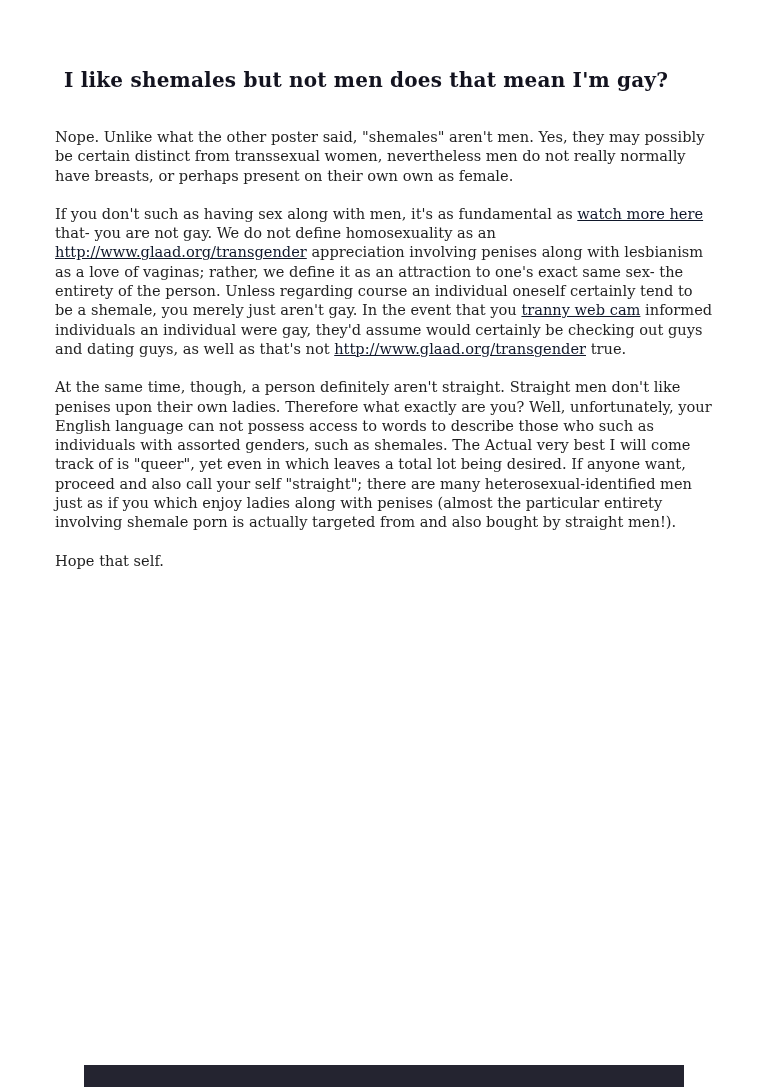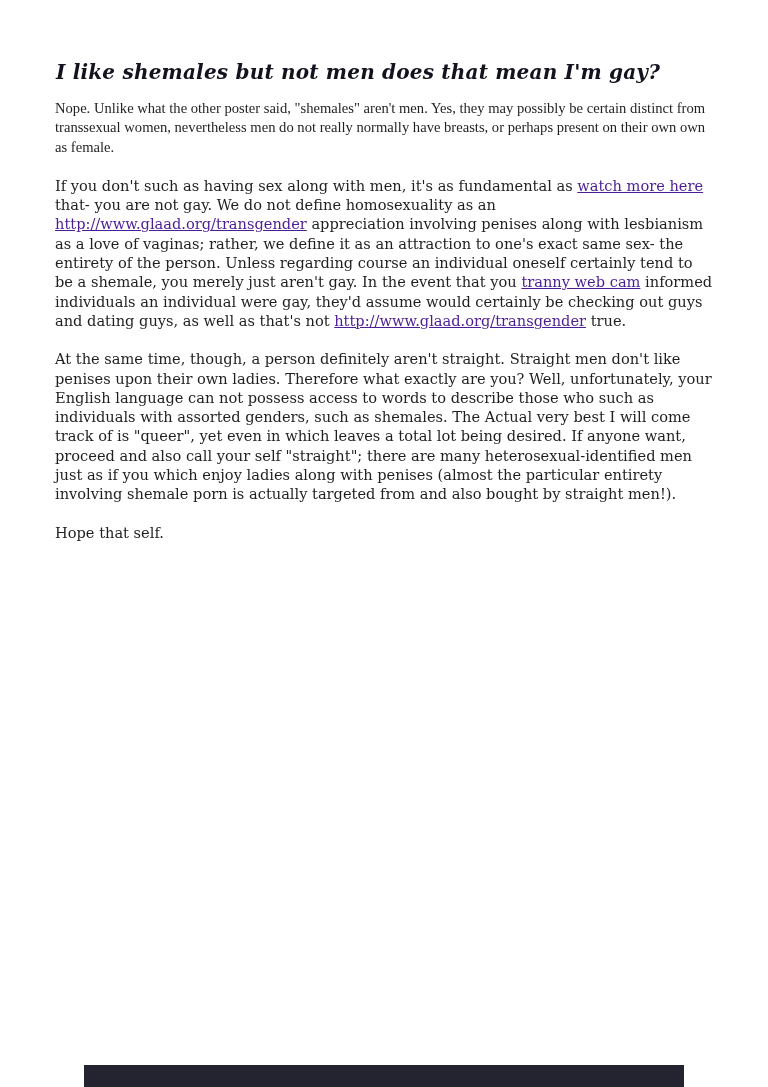--- a/index.html
+++ b/index.html
@@ -11,41 +11,39 @@
     height: 1087px;
     background: #ffffff;
     position: relative;
     font-family: "DejaVu Serif", serif;
     overflow: hidden;
   }
   .content {
     padding: 58px 55px 0 55px;
   }
   h1.doc-title {
-    margin: 1px;
+    margin: 9px;
     font-size: 20px;
     font-weight: bold;
     color: #13131f;
     letter-spacing: 0.2px;
     line-height: 26px;
-    font-style: italic;
   }
   .para {
     margin: 19px 0 0 0;
     font-size: 14.6px;
     line-height: 19.3px;
     color: #1f1f1f;
     text-align: left;
   }
   .para.first {
-    margin-top: 14px;
-    font-family: Liberation Serif, serif;
+    margin-top: 34px;
   }
   a.doc-link {
-    color: #4c1d95;
+    color: #0f172a;
     text-decoration: underline;
     cursor: pointer;
   }
   .footer-bar {
     position: absolute;
     bottom: 0;
     left: 84px;
     width: 600px;
     height: 22px;
     background: #242430;

